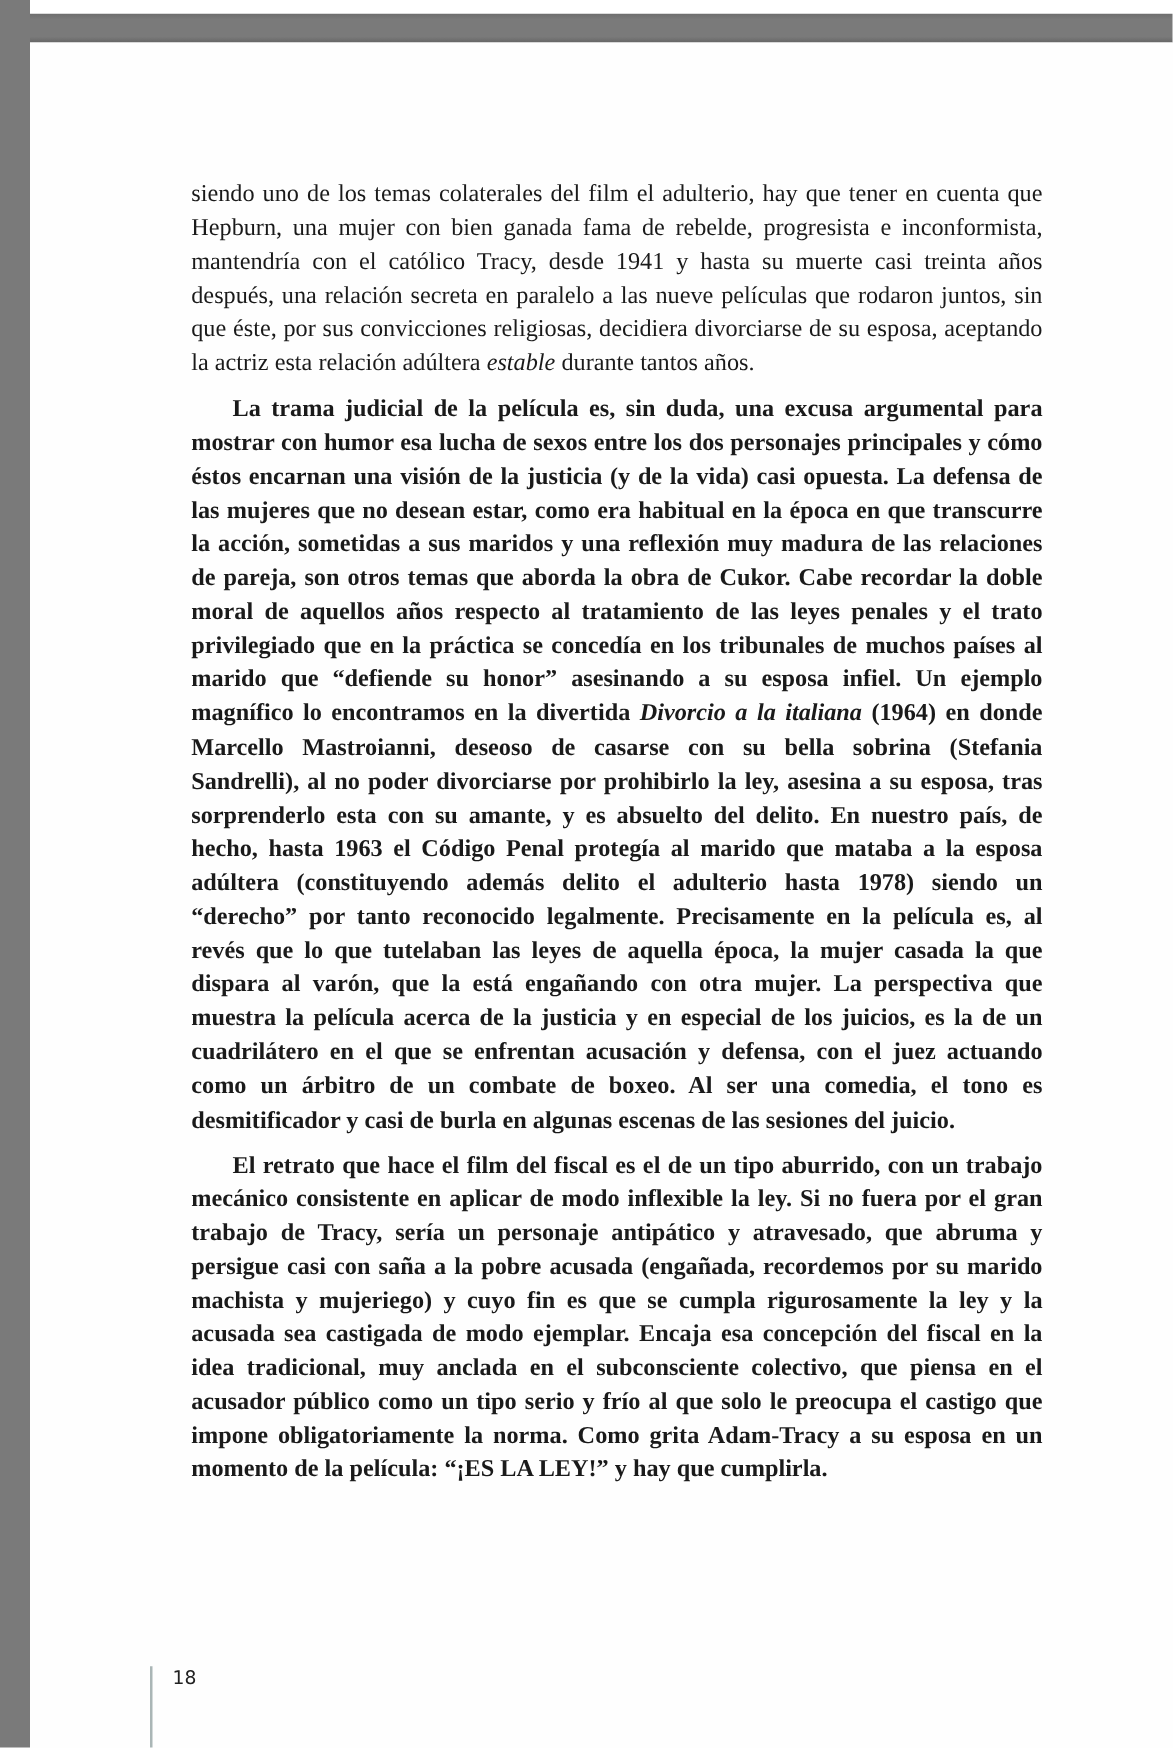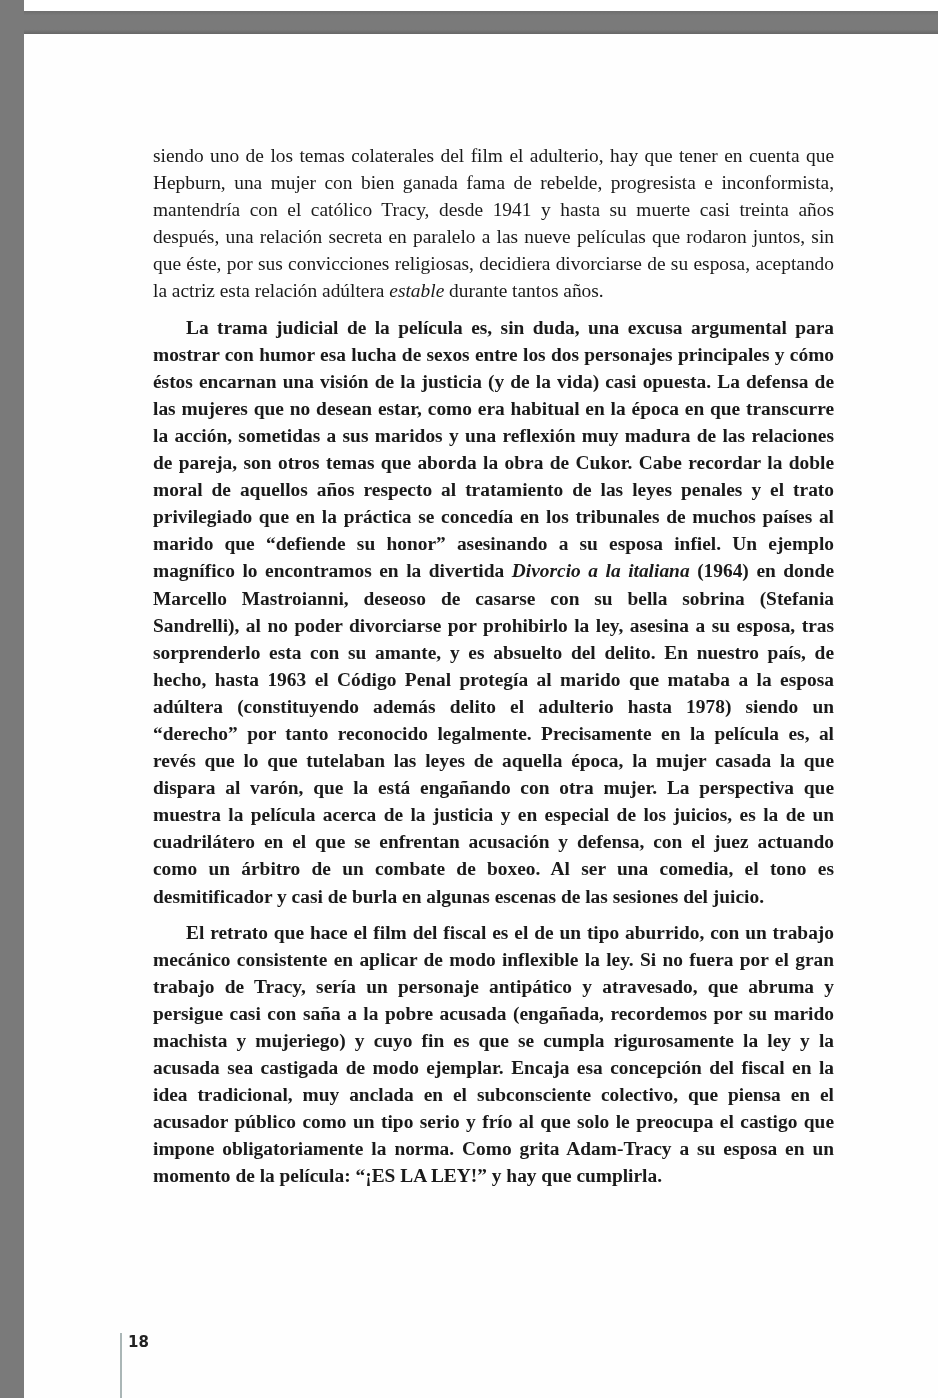--- a/index.html
+++ b/index.html
@@ -35,23 +35,23 @@
   }
   .para { margin: 0; }
   .para + .para { margin-top: 9px; font-weight: bold; }
   .indent { text-indent: 33px; }
   .para i { font-style: italic; }
   .page-rule {
     position: absolute; left: 120px; top: 1333px; width: 2px; bottom: 0;
     background: #aab6b6;
   }
   .page-number {
-    position: absolute; left: 128px; top: 1333px;
+    position: absolute; left: 138px; top: 1333px;
     font-family: "DejaVu Sans", "Liberation Sans", sans-serif;
-    font-size: 15px; color: #222; font-weight: bold;
+    font-size: 15px; color: #222;
   }
 </style>
 </head>
 <body>
 
 <div class="left-strip"></div>
 <div class="top-white"></div>
 <div class="top-bar"></div>
 
 <div class="page"></div>

